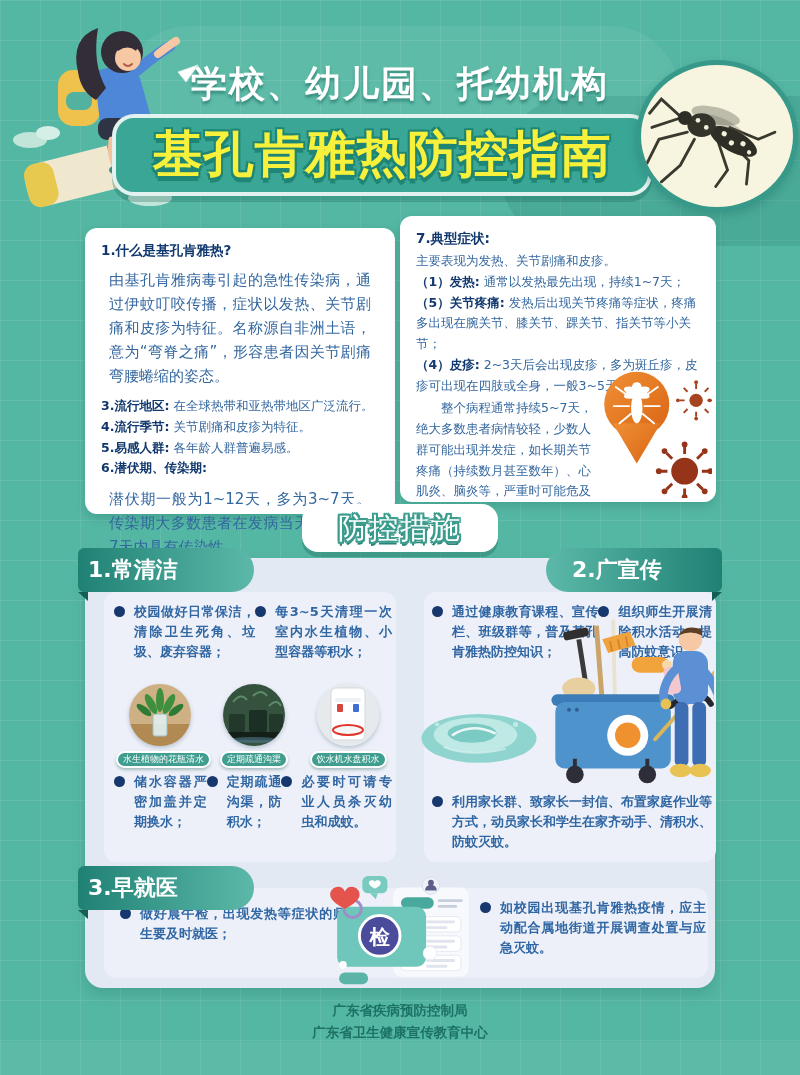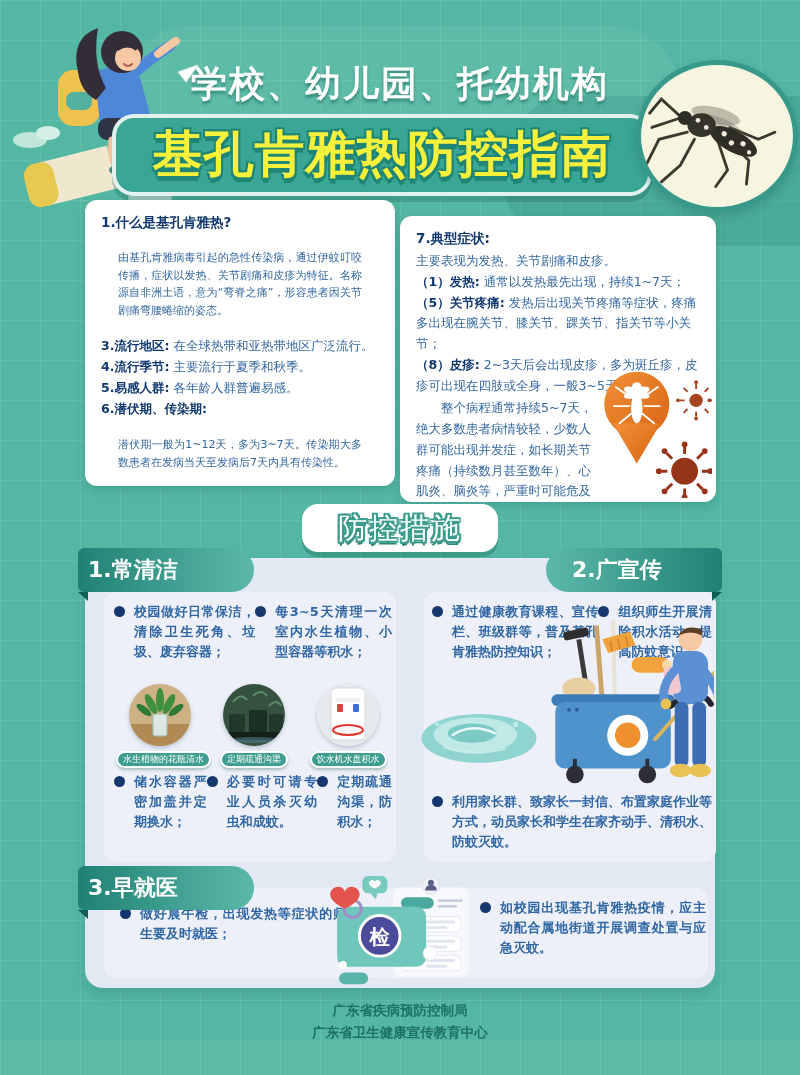--- a/index.html
+++ b/index.html
@@ -21,24 +21,24 @@
   .title1{left:140px;top:60px;width:520px;text-align:center;font-size:36px;font-weight:800;color:#fff;
     letter-spacing:2px;text-shadow:0 3px 3px rgba(22,99,87,.55)}
   .title2box{left:112px;top:114px;width:532px;height:74px;background:#3aa695;border:4px solid rgba(255,255,255,.85);
     border-radius:22px;box-shadow:0 6px 0 rgba(18,88,78,.28);text-align:center}
   .title2box span{display:inline-block;font-size:50px;font-weight:800;color:#f8f13b;line-height:72px;letter-spacing:1px;
     text-shadow:2px 2px 0 #1f8575,-2px 2px 0 #1f8575,2px -2px 0 #1f8575,-2px -2px 0 #1f8575,0 5px 0 #1f8575}
   .mos-oval{left:636px;top:60px;width:152px;height:142px;background:#f7f4df;border:5px solid #37998a;border-radius:50%;
     box-shadow:0 4px 8px rgba(18,88,78,.25);overflow:hidden}
   
   .card{background:#fff;border-radius:12px;box-shadow:0 4px 10px rgba(18,88,78,.22);padding:12px 16px;box-sizing:border-box}
-  .card-left{left:85px;top:200px;width:310px;height:286px}
+  .card-left{left:85px;top:228px;width:310px;height:286px}
   .card-right{left:400px;top:216px;width:316px;height:286px}
   .h-navy{font-size:13.5px;font-weight:800;color:#10386e;margin:2px 0 3px}
-  .p-blue{font-size:11px;color:#33679f;line-height:1.6;margin:17px;text-align:justify}
+  .p-blue{font-size:15px;color:#33679f;line-height:1.6;margin:8px;text-align:justify}
   .kv{font-size:12.5px;color:#33679f;line-height:1.66;margin:0}
   .kv b{color:#10386e;font-weight:800}
   .course{width:186px;text-indent:2em;margin-top:2px}
   .pin-wrap{right:4px;top:148px;width:116px;height:134px}
   
   .measures{left:302px;top:504px;width:196px;height:48px;background:#fff;border-radius:16px;
     box-shadow:0 5px 0 rgba(20,92,80,.3);text-align:center}
   .measures span{font-size:29px;font-weight:400;color:#fff;line-height:48px;letter-spacing:2px;
     text-shadow:2px 0 0 #3b9c8d,-2px 0 0 #3b9c8d,0 2px 0 #3b9c8d,0 -2px 0 #3b9c8d,2px 2px 0 #3b9c8d,-2px -2px 0 #3b9c8d,2px -2px 0 #3b9c8d,-2px 2px 0 #3b9c8d,0 4px 0 #2a8577}
   
@@ -149,32 +149,32 @@
       <circle cx="49" cy="46" r="2" fill="#f3efdc"></circle>
         <circle cx="56" cy="52" r="2" fill="#f3efdc"></circle>
       <circle cx="38" cy="44" r="6" fill="#2f2e26"></circle>
     </svg>
   </div>
 
   <div class="abs card card-left">
     <div class="h-navy">1.什么是基孔肯雅热?</div>
     <p class="p-blue">由基孔肯雅病毒引起的急性传染病，通过伊蚊叮咬传播，症状以发热、关节剧痛和皮疹为特征。名称源自非洲土语，意为“弯脊之痛”，形容患者因关节剧痛弯腰蜷缩的姿态。</p>
     <p class="kv"><b>3.流行地区:</b> <span>在全球热带和亚热带地区广泛流行。</span></p>
-    <p class="kv"><b>4.流行季节:</b> <span>主要流行于夏季和秋季。</span></p>
+    <p class="kv"><b>4.流行季节:</b> <span>关节剧痛和皮疹为特征。</span></p>
     <p class="kv"><b>5.易感人群:</b> <span>各年龄人群普遍易感。</span></p>
     <p class="kv"><b>6.潜伏期、传染期:</b></p>
     <p class="p-blue">潜伏期一般为1~12天，多为3~7天。传染期大多数患者在发病当天至发病后7天内具有传染性。</p>
   </div>
 
   <div class="abs card card-right" style="position:absolute">
     <div class="h-navy">7.典型症状:</div>
     <p class="kv">主要表现为发热、关节剧痛和皮疹。</p>
     <p class="kv"><b>（1）发热:</b> <span>通常以发热最先出现，持续1~7天；</span></p>
     <p class="kv"><b>（5）关节疼痛:</b> <span>发热后出现关节疼痛等症状，疼痛多出现在腕关节、膝关节、踝关节、指关节等小关节；</span></p>
-    <p class="kv"><b>（8）皮疹:</b> <span>2~3天后会出现皮疹，多为斑丘疹，皮疹可出现在四肢或全身，一般3~5天就退疹。</span></p>
+    <p class="kv"><b>（4）皮疹:</b> <span>2~3天后会出现皮疹，多为斑丘疹，皮疹可出现在四肢或全身，一般3~5天就退疹。</span></p>
     <p class="kv course">整个病程通常持续5~7天，绝大多数患者病情较轻，少数人群可能出现并发症，如长期关节疼痛（持续数月甚至数年）、心肌炎、脑炎等，严重时可能危及生命。</p>
     <svg class="abs pin-wrap" viewBox="0 0 120 140">
       <defs>
         <linearGradient id="og" x1="0" y1="0" x2="1" y2="1">
           <stop offset="0" stop-color="#f09035"></stop>
             <stop offset="1" stop-color="#d96414"></stop>
         </linearGradient>
       </defs>
       <circle cx="42" cy="42" r="34" fill="url(#og)"></circle>
       <polygon points="42,104 17,62 67,62" fill="url(#og)"></polygon>
@@ -288,24 +288,24 @@
       </div>
       <span class="cap">饮水机水盘积水</span>
     </div>
   </div>
 
   <div class="abs blist l1b">
     <div class="blt">
         <span>储水容器严密加盖并定期换水；</span>
       </div>
     <div class="blt">
+        <span>定期疏通沟渠，防积水；</span>
+      </div>
+    <div class="blt">
         <span>必要时可请专业人员杀灭幼虫和成蚊。</span>
-      </div>
-    <div class="blt">
-        <span>定期疏通沟渠，防积水；</span>
       </div>
   </div>
 
   <div class="abs blist l2a">
     <div class="blt">
         <span>通过健康教育课程、宣传栏、班级群等，普及基孔肯雅热防控知识；</span>
       </div>
     <div class="blt">
         <span>组织师生开展清除积水活动，提高防蚊意识；</span>
       </div>

